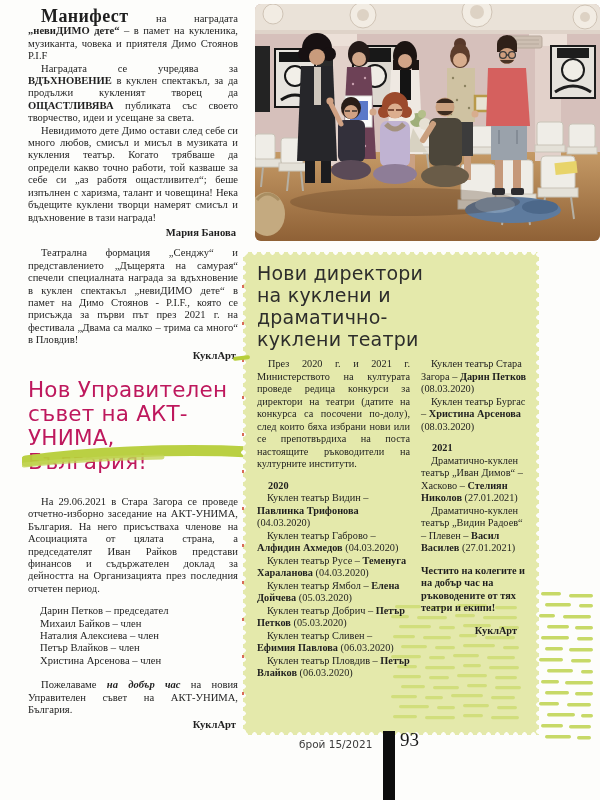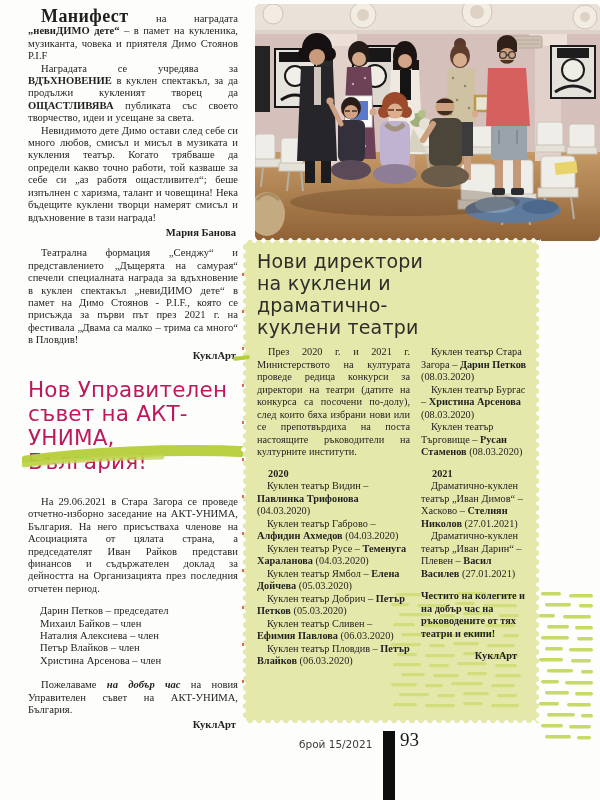--- a/index.html
+++ b/index.html
@@ -26,21 +26,21 @@
 
   .member-list{margin-top:10px;}
   .member{padding-left:12px;text-align:left;}
 
   
   .photo{position:absolute;left:255px;top:4px;width:345px;height:237px;
          border-radius:6px;overflow:hidden;background:#d7c1bc;}
   .photo svg{display:block;}
 
   
-  .green-box{position:absolute;left:243px;top:240px;width:296px;height:483px;
+  .green-box{position:absolute;left:243px;top:252px;width:296px;height:483px;
       background:#e4e9ab;box-sizing:border-box;padding:10px 12px 8px 14px;}
   .perf{position:absolute;background-image:radial-gradient(circle,#fdfdfb 2.1px,rgba(253,253,251,0) 2.4px);
         background-size:9px 9px;pointer-events:none;}
   .perf.l{left:-4px;top:-2px;bottom:-2px;width:9px;background-repeat:repeat-y;}
   .perf.r{right:-4px;top:-2px;bottom:-2px;width:9px;background-repeat:repeat-y;}
   .perf.t{top:-4px;left:-2px;right:-2px;height:9px;background-repeat:repeat-x;}
   .perf.b{bottom:-4px;left:-2px;right:-2px;height:9px;background-repeat:repeat-x;}
   .ticks{position:absolute;left:-1px;top:6px;bottom:6px;width:2px;
          background:repeating-linear-gradient(0deg,rgba(0,0,0,0) 0 34px,#d96b58 34px 37px);}
 
@@ -313,24 +313,23 @@
         <p class="entry"><span>Куклен театър Русе –</span> <span class="b">Теменуга Хараланова</span> <span>(04.03.2020)</span></p>
         <p class="entry"><span>Куклен театър Ямбол –</span> <span class="b">Елена Дойчева</span> <span>(05.03.2020)</span></p>
         <p class="entry"><span>Куклен театър Добрич –</span> <span class="b">Петър Петков</span> <span>(05.03.2020)</span></p>
         <p class="entry"><span>Куклен театър Сливен –</span> <span class="b">Ефимия Павлова</span> <span>(06.03.2020)</span></p>
         <p class="entry"><span>Куклен театър Пловдив –</span> <span class="b">Петър Влайков</span> <span>(06.03.2020)</span></p>
       </div>
 
       <div class="bcol-r">
         <p class="entry"><span>Куклен театър Стара Загора –</span> <span class="b">Дарин Петков</span> <span>(08.03.2020)</span></p>
         <p class="entry"><span>Куклен театър Бургас –</span> <span class="b">Христина Арсенова</span> <span>(08.03.2020)</span></p>
-        <p class="entry"><span>Куклен театър Търговище –</span> <span class="b">Русан Стаменов</span> <span>(08.03.2020)</span></p>
         <div class="yr">2021</div>
         <p class="entry"><span>Драматично-куклен театър „Иван Димов“ – Хасково –</span> <span class="b">Стелиян Николов</span> <span>(27.01.2021)</span></p>
-        <p class="entry"><span>Драматично-куклен театър „Иван Дарин“ – Плевен –</span> <span class="b">Васил Василев</span> <span>(27.01.2021)</span></p>
+        <p class="entry"><span>Драматично-куклен театър „Видин Радоев“ – Плевен –</span> <span class="b">Васил Василев</span> <span>(27.01.2021)</span></p>
         <p class="congrats">Честито на колегите и на добър час на ръководените от тях театри и екипи!</p>
         <div class="box-sig">КуклАрт</div>
       </div>
     </div>
 
     <svg class="box-scribble" width="145" height="130" viewBox="0 0 145 130">
       <g fill="#b7ce3a" opacity="0.55">
         <rect x="4" y="4" width="26" height="3.2" rx="1.6"></rect>
           <rect x="38" y="5" width="18" height="3.2" rx="1.6"></rect>
           <rect x="66" y="3" width="30" height="3.2" rx="1.6"></rect>

